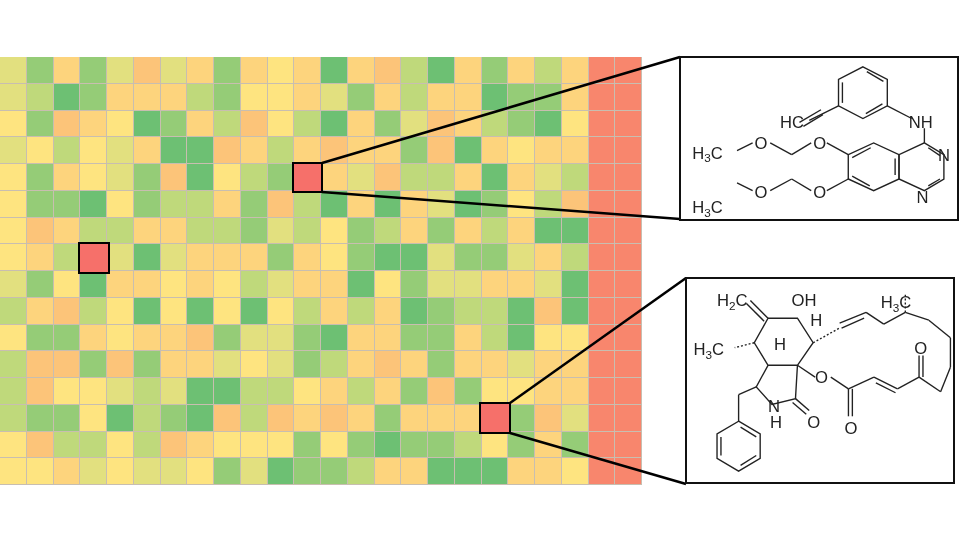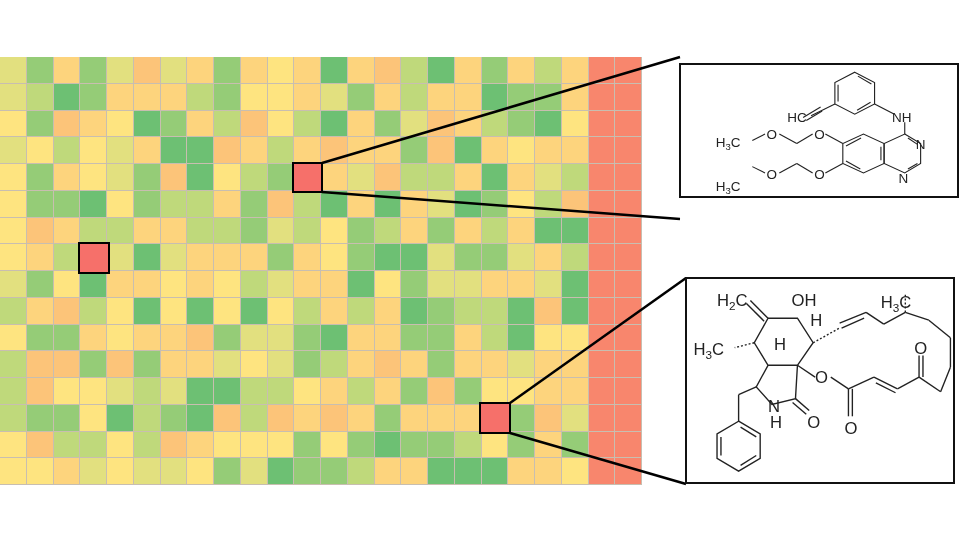--- a/index.html
+++ b/index.html
@@ -425,21 +425,21 @@
 <div class="hl" style="left:78px; top:242px; width:32px; height:32px;"></div>
 <div class="hl" style="left:479px; top:402px; width:32px; height:32px;"></div>
 
 <svg id="connectors" viewBox="0 0 960 540">
   <line x1="322" y1="163" x2="680" y2="57" stroke="#000" stroke-width="2.5"></line>
   <line x1="322" y1="192" x2="680" y2="219" stroke="#000" stroke-width="2.5"></line>
   <line x1="510" y1="403" x2="686" y2="278" stroke="#000" stroke-width="2.5"></line>
   <line x1="510" y1="433" x2="686" y2="484" stroke="#000" stroke-width="2.5"></line>
 </svg>
 
-<div class="mol-box" style="left:679px; top:63px; width:280px; height:135px;">
+<div class="mol-box" style="left:679px; top:56px; width:280px; height:165px;">
   <svg class="mol-svg" viewBox="0 0 280 165">
     <g stroke="#222" stroke-width="1.4" fill="none">
 
       <polygon points="185,9 210,22 210,49 185,62 160,49 160,22"></polygon>
       <line x1="189" y1="14" x2="206" y2="24"></line>
       <line x1="205" y1="47" x2="188" y2="57"></line>
       <line x1="164" y1="25" x2="164" y2="46"></line>
 
       <line x1="160" y1="49" x2="130" y2="64"></line>
       <line x1="142" y1="53" x2="120" y2="66"></line>

